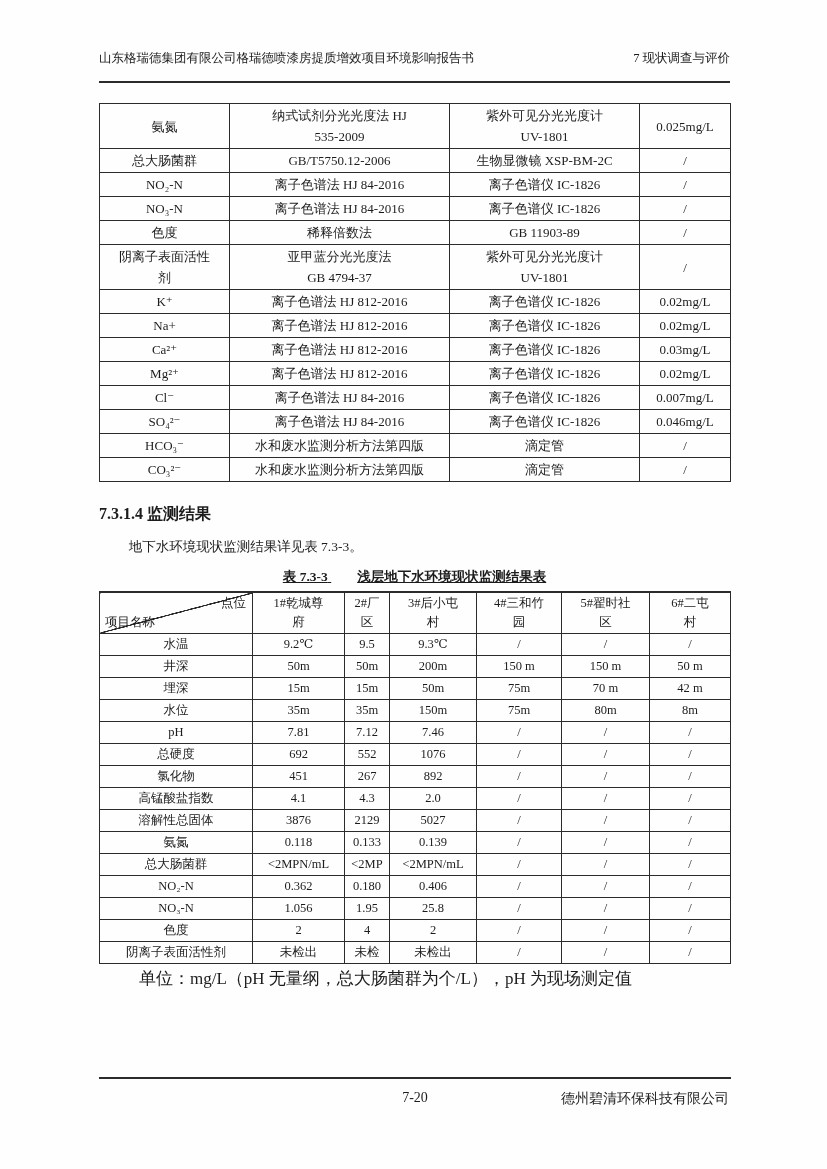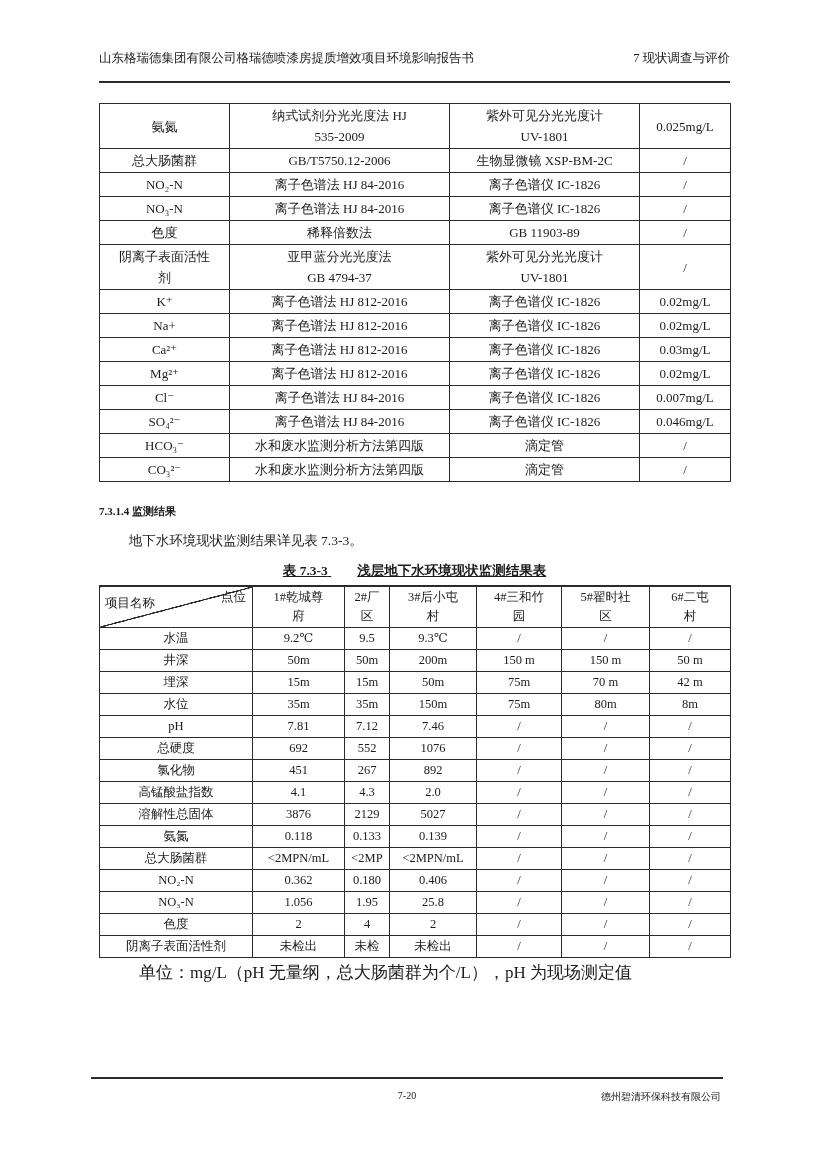--- a/index.html
+++ b/index.html
@@ -19,49 +19,49 @@
   }
 
   
   table { border-collapse:collapse; table-layout:fixed; width:631px; text-align:center; }
   td, th { border:1px solid #2b2b2b; font-weight:normal; overflow:hidden; }
   .method-table { margin-top:20px; font-size:13px; }
   .method-table td { padding:1px 3px; line-height:21px; }
   .mt-col1{width:130px;} .mt-col2{width:220px;} .mt-col3{width:190px;} .mt-col4{width:91px;}
 
   
-  .section-heading { margin-top:22px; font-size:11px; font-weight:bold; }
+  .section-heading { margin-top:22px; font-size:16px; font-weight:bold; }
   .body-paragraph  { margin-top:13px; font-size:13.5px; text-indent:2.2em; }
   .table-title { margin-top:12px; font-size:13.5px; font-weight:bold; text-align:center;text-decoration:underline; }
   .table-title .gap { margin-left:26px; }
 
   
   .result-table { margin-top:5px; font-size:12.5px; }
   .result-table th, .result-table td { padding:1px 2px; line-height:19px; }
   .result-table { border-top:2px solid #2b2b2b; }
   .rt-col-name{width:153px;} .rt-col1{width:92px;} .rt-col2{width:45px;}
   .rt-col3{width:87px;} .rt-col4{width:85px;} .rt-col5{width:88px;} .rt-col6{width:81px;}
 
   
   .corner-cell {
     position:relative; height:41px;
     background:linear-gradient(to bottom right,
       transparent calc(50% - 0.7px), #2b2b2b calc(50% - 0.7px),
       #2b2b2b calc(50% + 0.7px), transparent calc(50% + 0.7px));
     margin-left:36px;
   }
   .corner-top    { position:absolute; top:1px;   right:6px; }
-  .corner-bottom { position:absolute; bottom:14px; left:5px; }
+  .corner-bottom { position:absolute; bottom:1px; left:5px; }
 
   .table-note { margin-top:3px; font-size:17px; padding-left:40px; }
 
   
   .running-footer {
-    position:absolute; left:91px; top:1077px; width:632px;
-    border-top:2px solid #2b2b2b; height:45px; font-size:10px;
+    position:absolute; left:99px; top:1077px; width:632px;
+    border-top:2px solid #2b2b2b; height:45px; font-size:14px;
   }
   .footer-page-number { position:absolute; left:0; right:0; top:11px; text-align:center; }
   .footer-company     { position:absolute; right:2px; top:11px; }
 </style>
 </head>
 <body>
 
 <div class="page">
   <div class="content">
 

